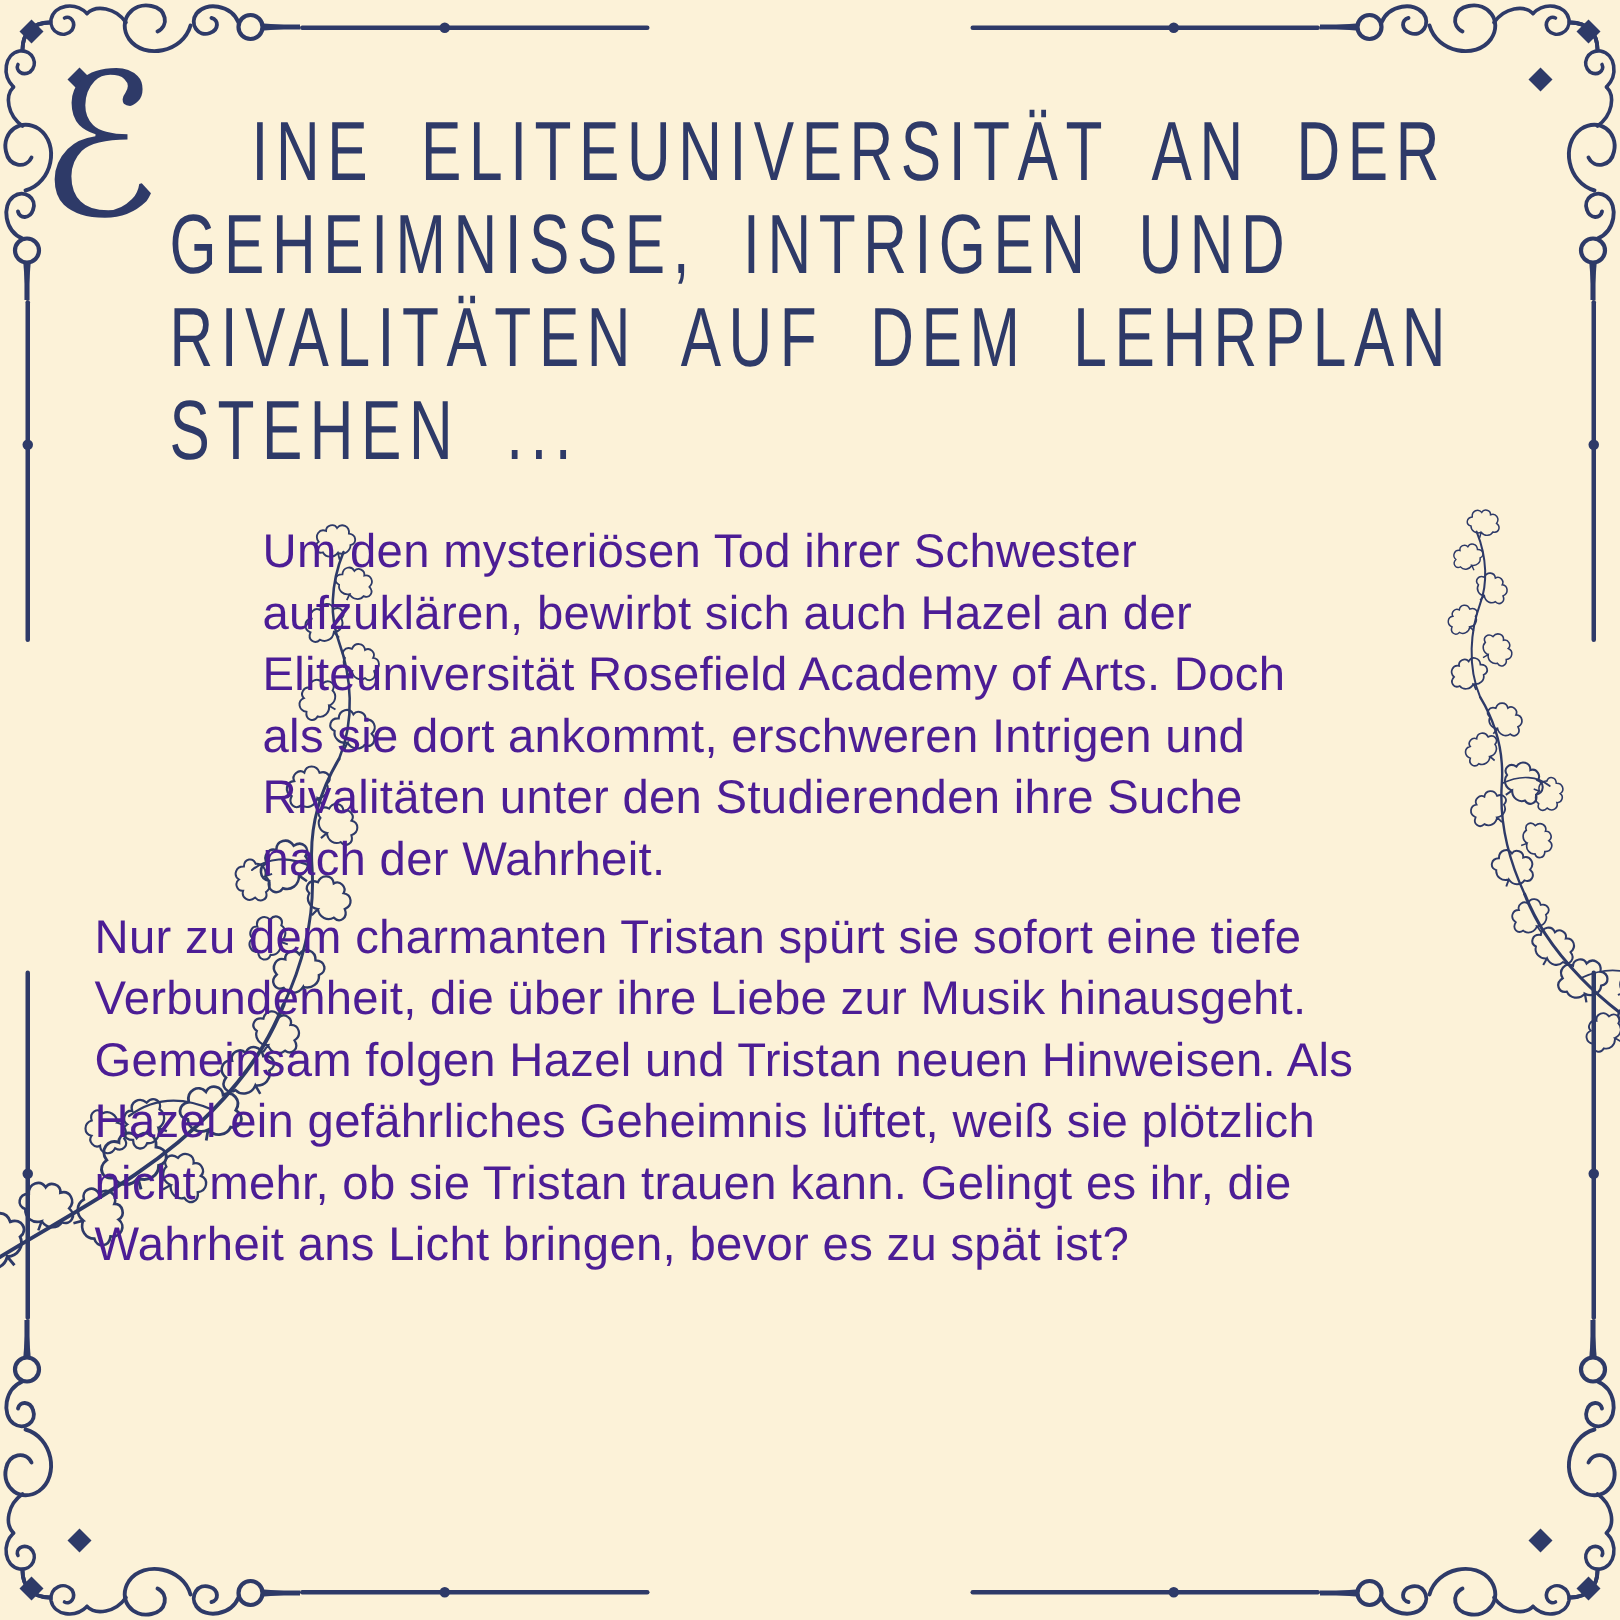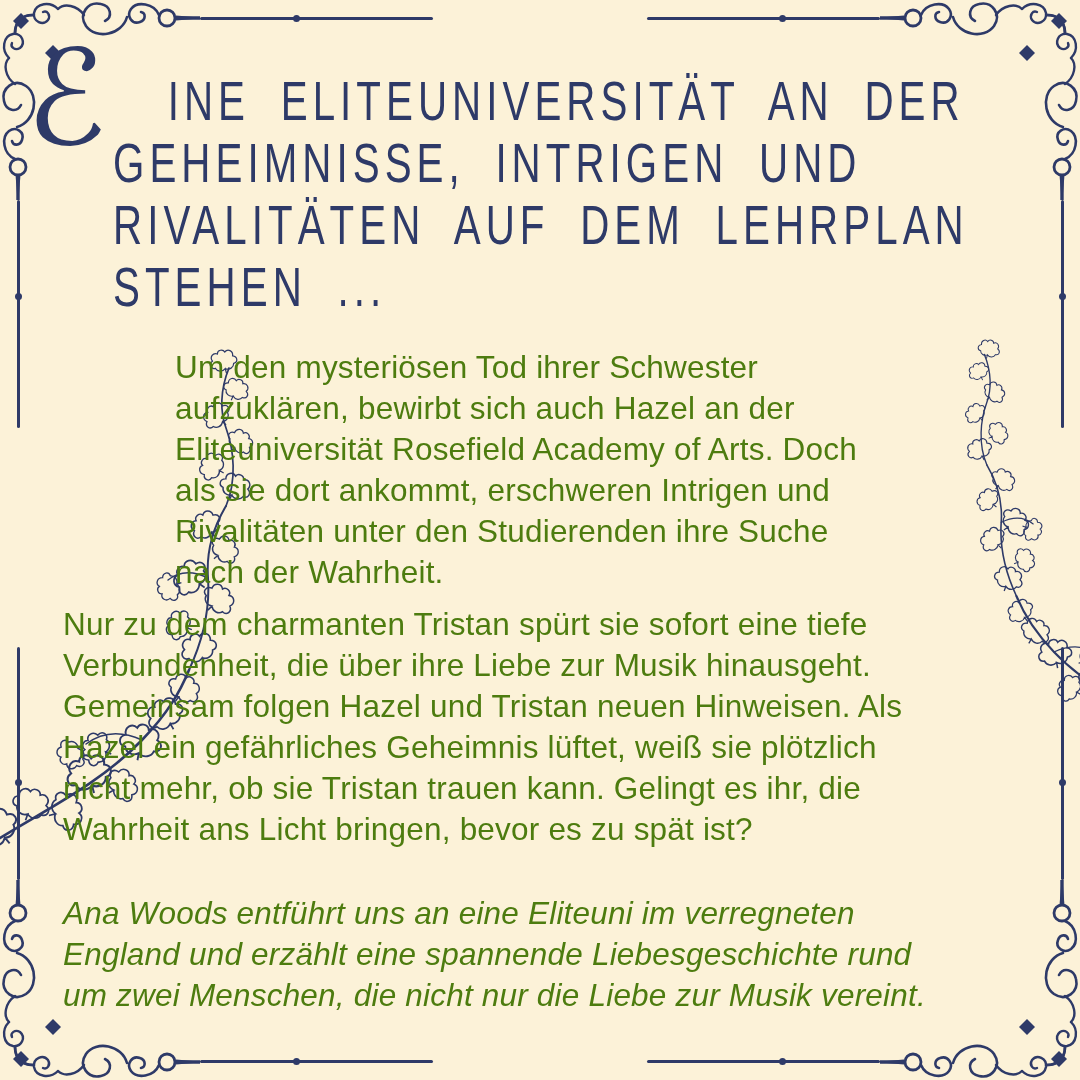--- a/index.html
+++ b/index.html
@@ -32,21 +32,21 @@
   .headline{
     position:absolute;left:113px;top:70px;
     color:#2E3A68;font-size:56px;line-height:62px;
     letter-spacing:7px;word-spacing:20px;
     transform:scale(0.72,1);transform-origin:0 0;
     white-space:nowrap;font-weight:400;
   }
   .headline .hl-first{text-indent:76px;}
   
   .para{
-    position:absolute;color:#4d7c0f;
+    position:absolute;color:#4c1d95;
     font-size:31.5px;line-height:41px;
     white-space:pre-line;letter-spacing:0.2px;
   }
   .para-intro{left:175px;top:347px;}
   .para-main{left:63px;top:604px;}
   .para-author{left:63px;top:893px;font-style:italic;}
   .svgdefs{position:absolute;width:0;height:0;overflow:hidden;}
 </style>
 </head>
 <body>
@@ -162,17 +162,14 @@
 Eliteuniversität Rosefield Academy of Arts. Doch
 als sie dort ankommt, erschweren Intrigen und
 Rivalitäten unter den Studierenden ihre Suche
 nach der Wahrheit.</div>
   <div class="para para-main">Nur zu dem charmanten Tristan spürt sie sofort eine tiefe
 Verbundenheit, die über ihre Liebe zur Musik hinausgeht.
 Gemeinsam folgen Hazel und Tristan neuen Hinweisen. Als
 Hazel ein gefährliches Geheimnis lüftet, weiß sie plötzlich
 nicht mehr, ob sie Tristan trauen kann. Gelingt es ihr, die
 Wahrheit ans Licht bringen, bevor es zu spät ist?</div>
-  <div class="para para-author">Ana Woods entführt uns an eine Eliteuni im verregneten
-England und erzählt eine spannende Liebesgeschichte rund
-um zwei Menschen, die nicht nur die Liebe zur Musik vereint.</div>
 
 </div>
 
 </body></html>

